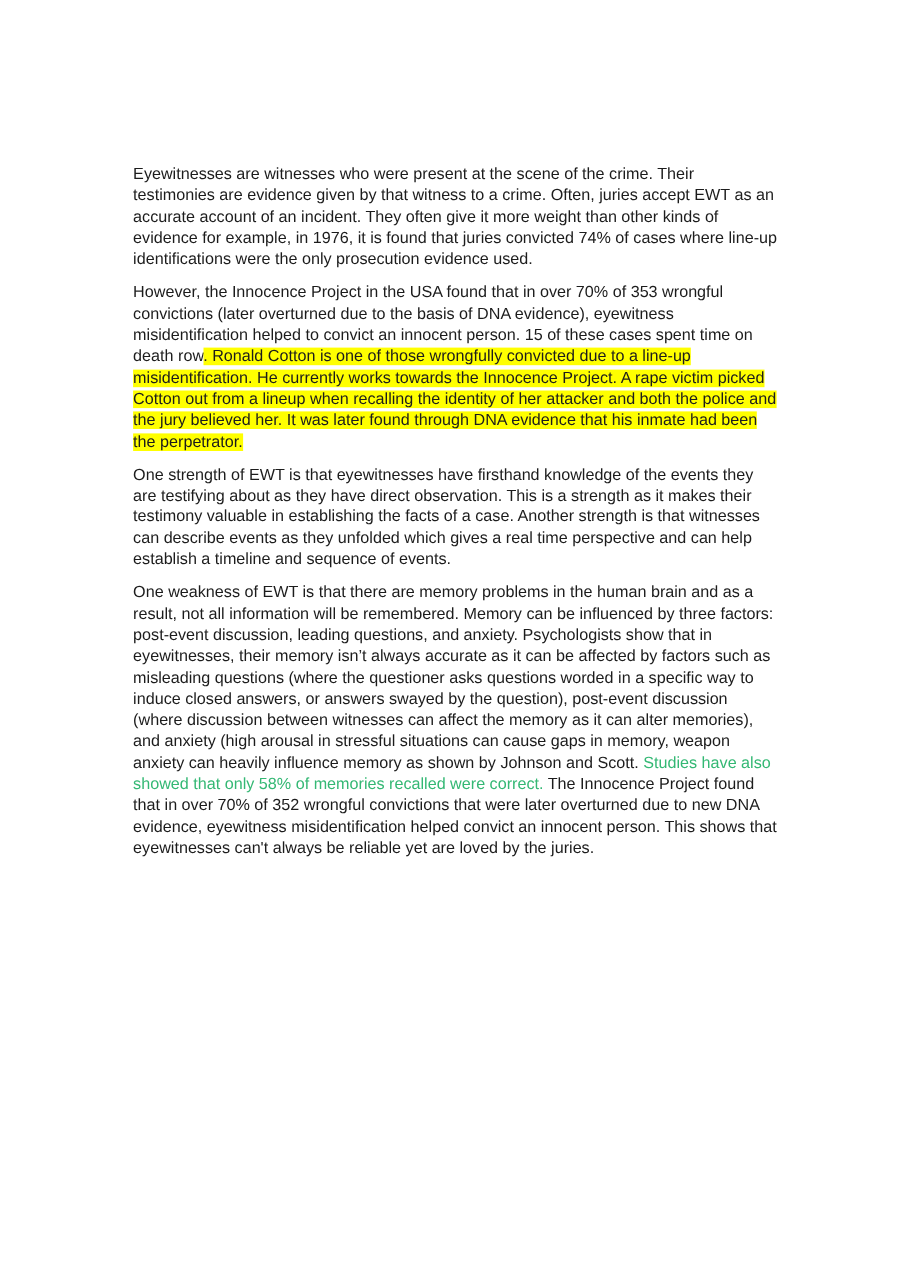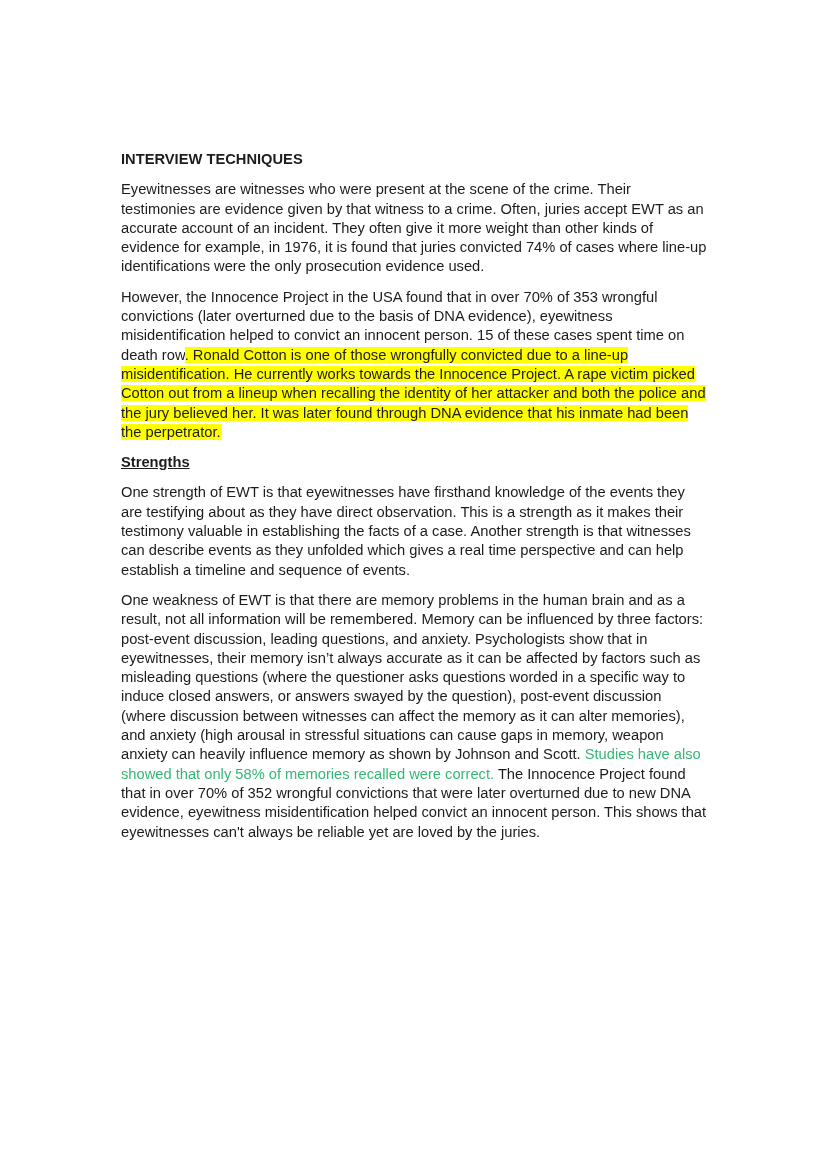--- a/index.html
+++ b/index.html
@@ -45,29 +45,27 @@
   .green-text {
     color: #34b874;
   }
 </style>
 </head>
 <body>
 
 <div class="page">
   <div class="content">
 
-    <h1 class="doc-title">INTERVIEW TECHNIQUES</h1>
 
 
 
     <p class="doc-para">Eyewitnesses are witnesses who were present at the scene of the crime. Their testimonies are evidence given by that witness to a crime. Often, juries accept EWT as an accurate account of an incident. They often give it more weight than other kinds of evidence for example, in 1976, it is found that juries convicted 74% of cases where line-up identifications were the only prosecution evidence used.</p>
 
     <p class="doc-para"><span>However, the Innocence Project in the USA found that in over 70% of 353 wrongful convictions (later overturned due to the basis of DNA evidence), eyewitness misidentification helped to convict an innocent person. 15 of these cases spent time on death row</span><span class="hl">. Ronald Cotton is one of those wrongfully convicted due to a line-up misidentification. He currently works towards the Innocence Project. A rape victim picked Cotton out from a lineup when recalling the identity of her attacker and both the police and the jury believed her. It was later found through DNA evidence that his inmate had been the perpetrator.</span></p>
 
-    <h2 class="doc-heading">Strengths</h2>
 
     <p class="doc-para">One strength of EWT is that eyewitnesses have firsthand knowledge of the events they are testifying about as they have direct observation. This is a strength as it makes their testimony valuable in establishing the facts of a case. Another strength is that witnesses can describe events as they unfolded which gives a real time perspective and can help establish a timeline and sequence of events.</p>
 
 
     <p class="doc-para"><span>One weakness of EWT is that there are memory problems in the human brain and as a result, not all information will be remembered. Memory can be influenced by three factors: post-event discussion, leading questions, and anxiety. Psychologists show that in eyewitnesses, their memory isn’t always accurate as it can be affected by factors such as misleading questions (where the questioner asks questions worded in a specific way to induce closed answers, or answers swayed by the question), post-event discussion (where discussion between witnesses can affect the memory as it can alter memories), and anxiety (high arousal in stressful situations can cause gaps in memory, weapon anxiety can heavily influence memory as shown by Johnson and Scott. </span><span class="green-text">Studies have also showed that only 58% of memories recalled were correct.</span><span> The Innocence Project found that in over 70% of 352 wrongful convictions that were later overturned due to new DNA evidence, eyewitness misidentification helped convict an innocent person. This shows that eyewitnesses can't always be reliable yet are loved by the juries.</span></p>
 
   </div>
 </div>
 
 </body></html>

